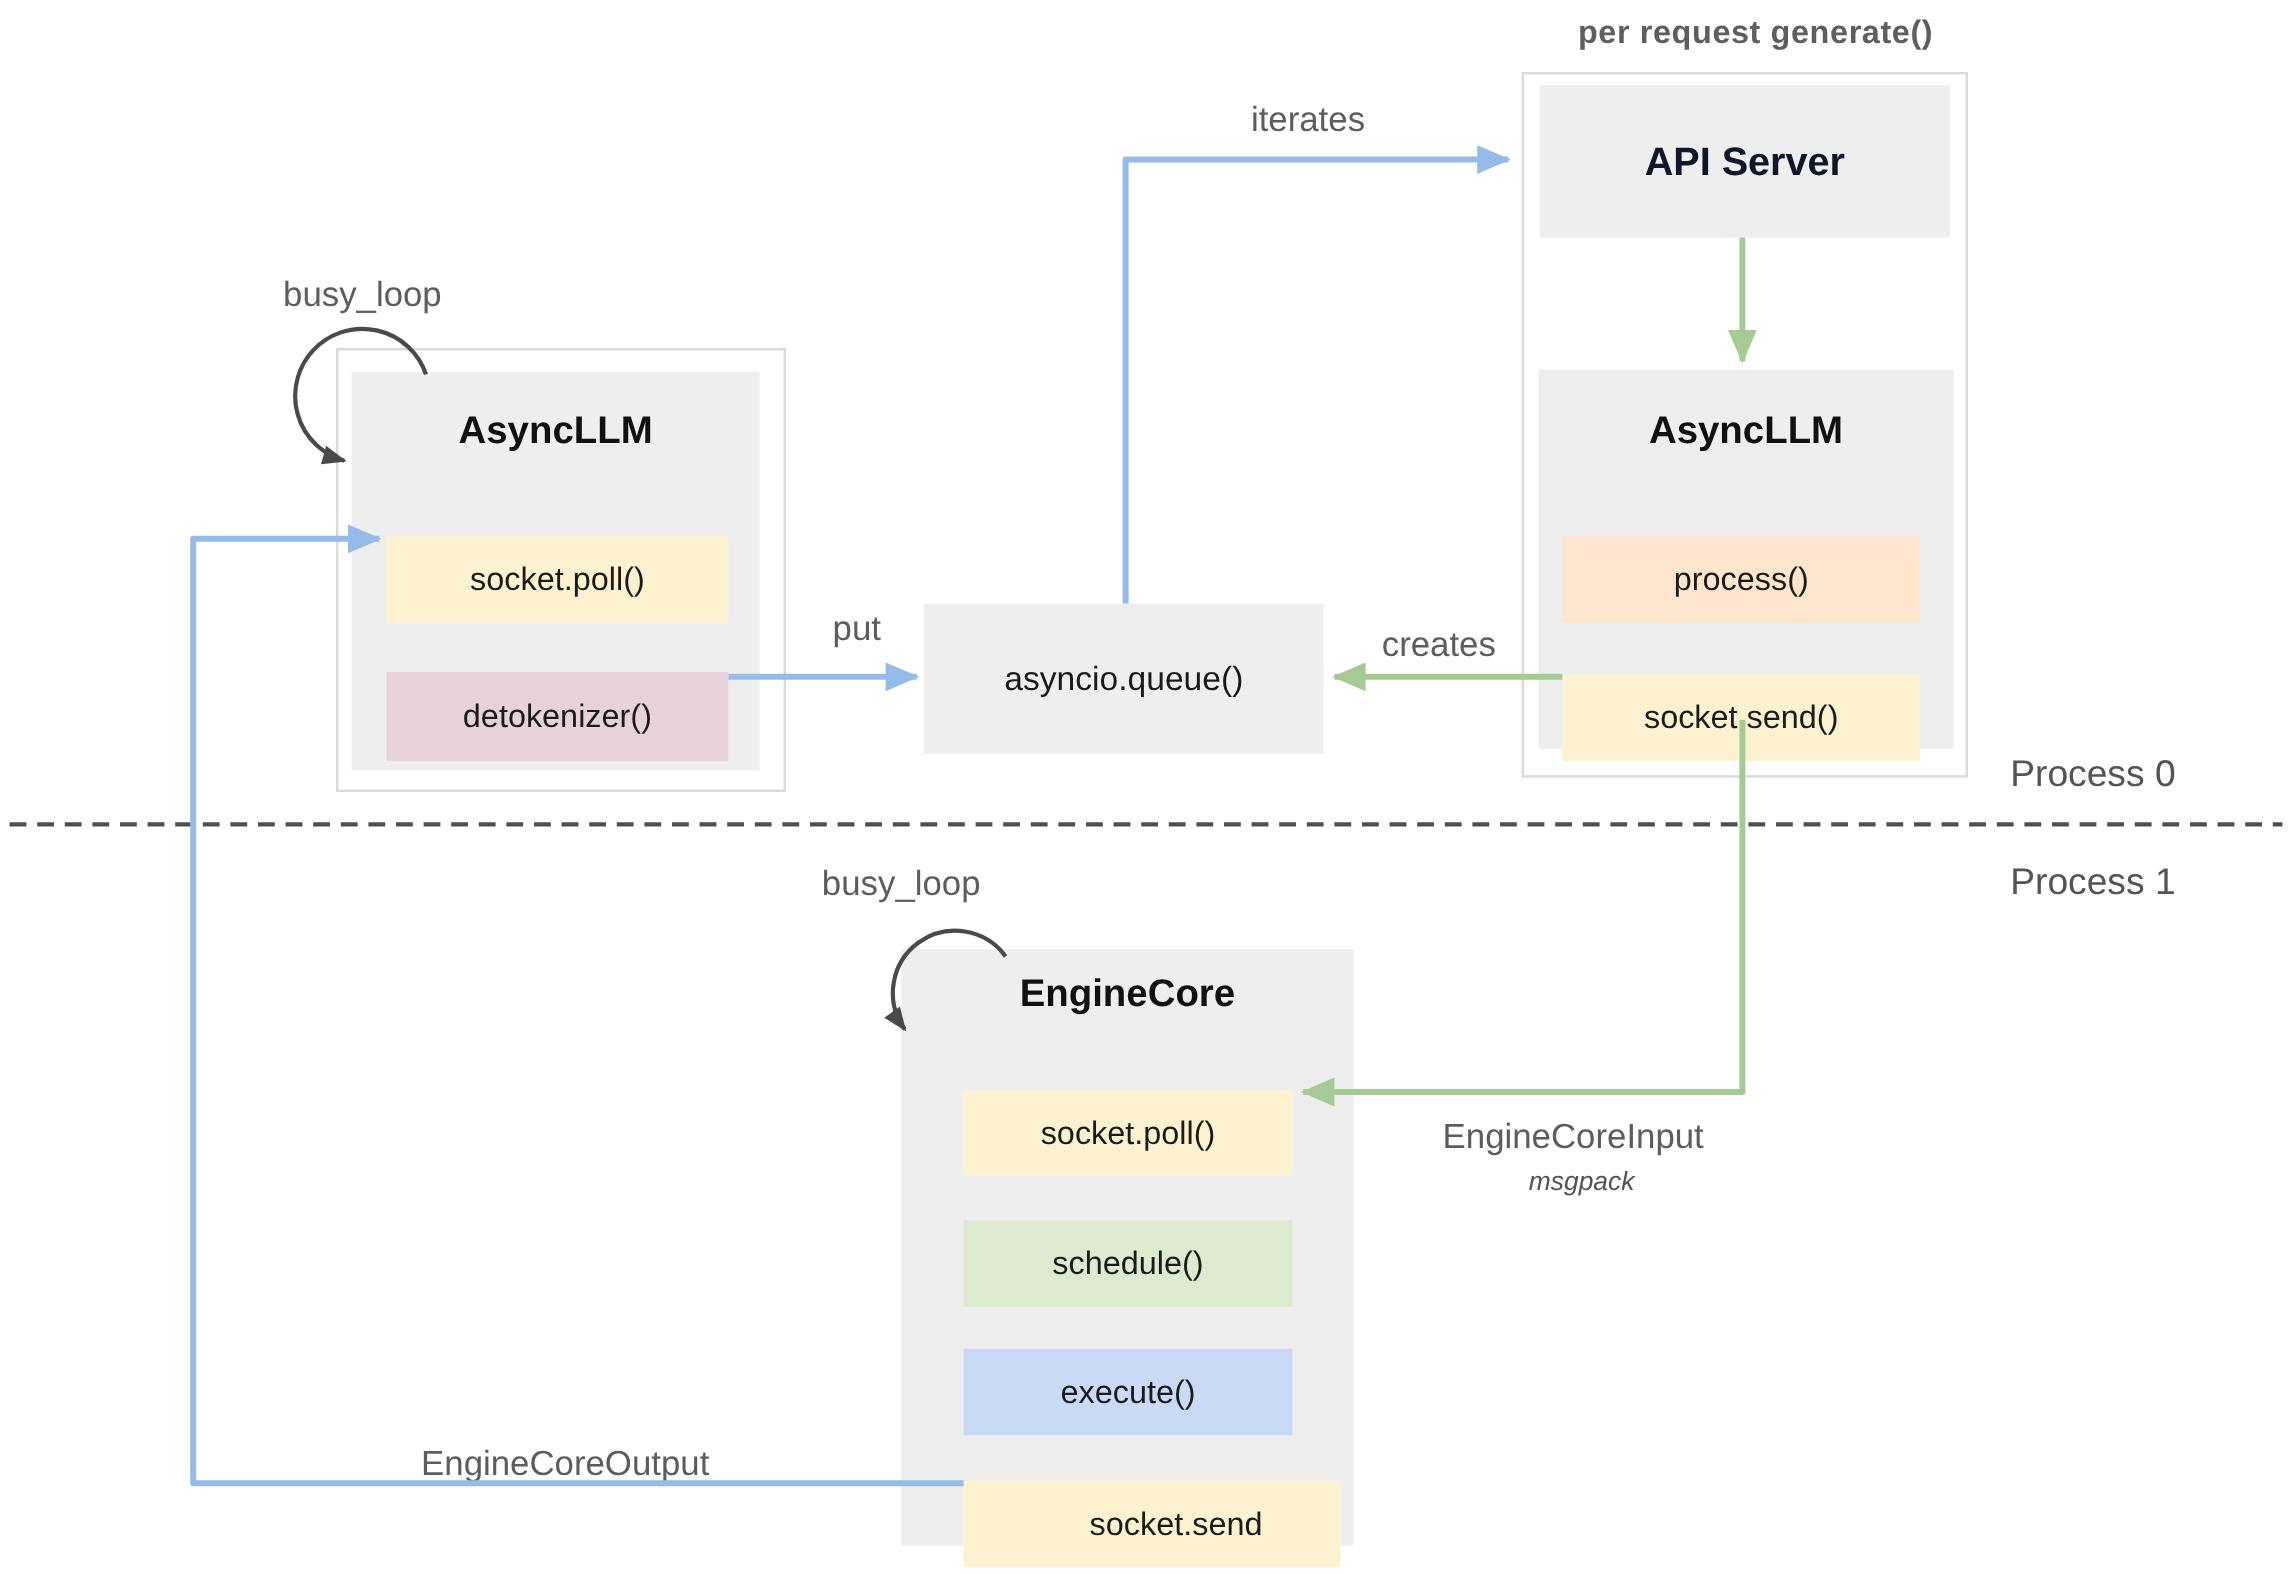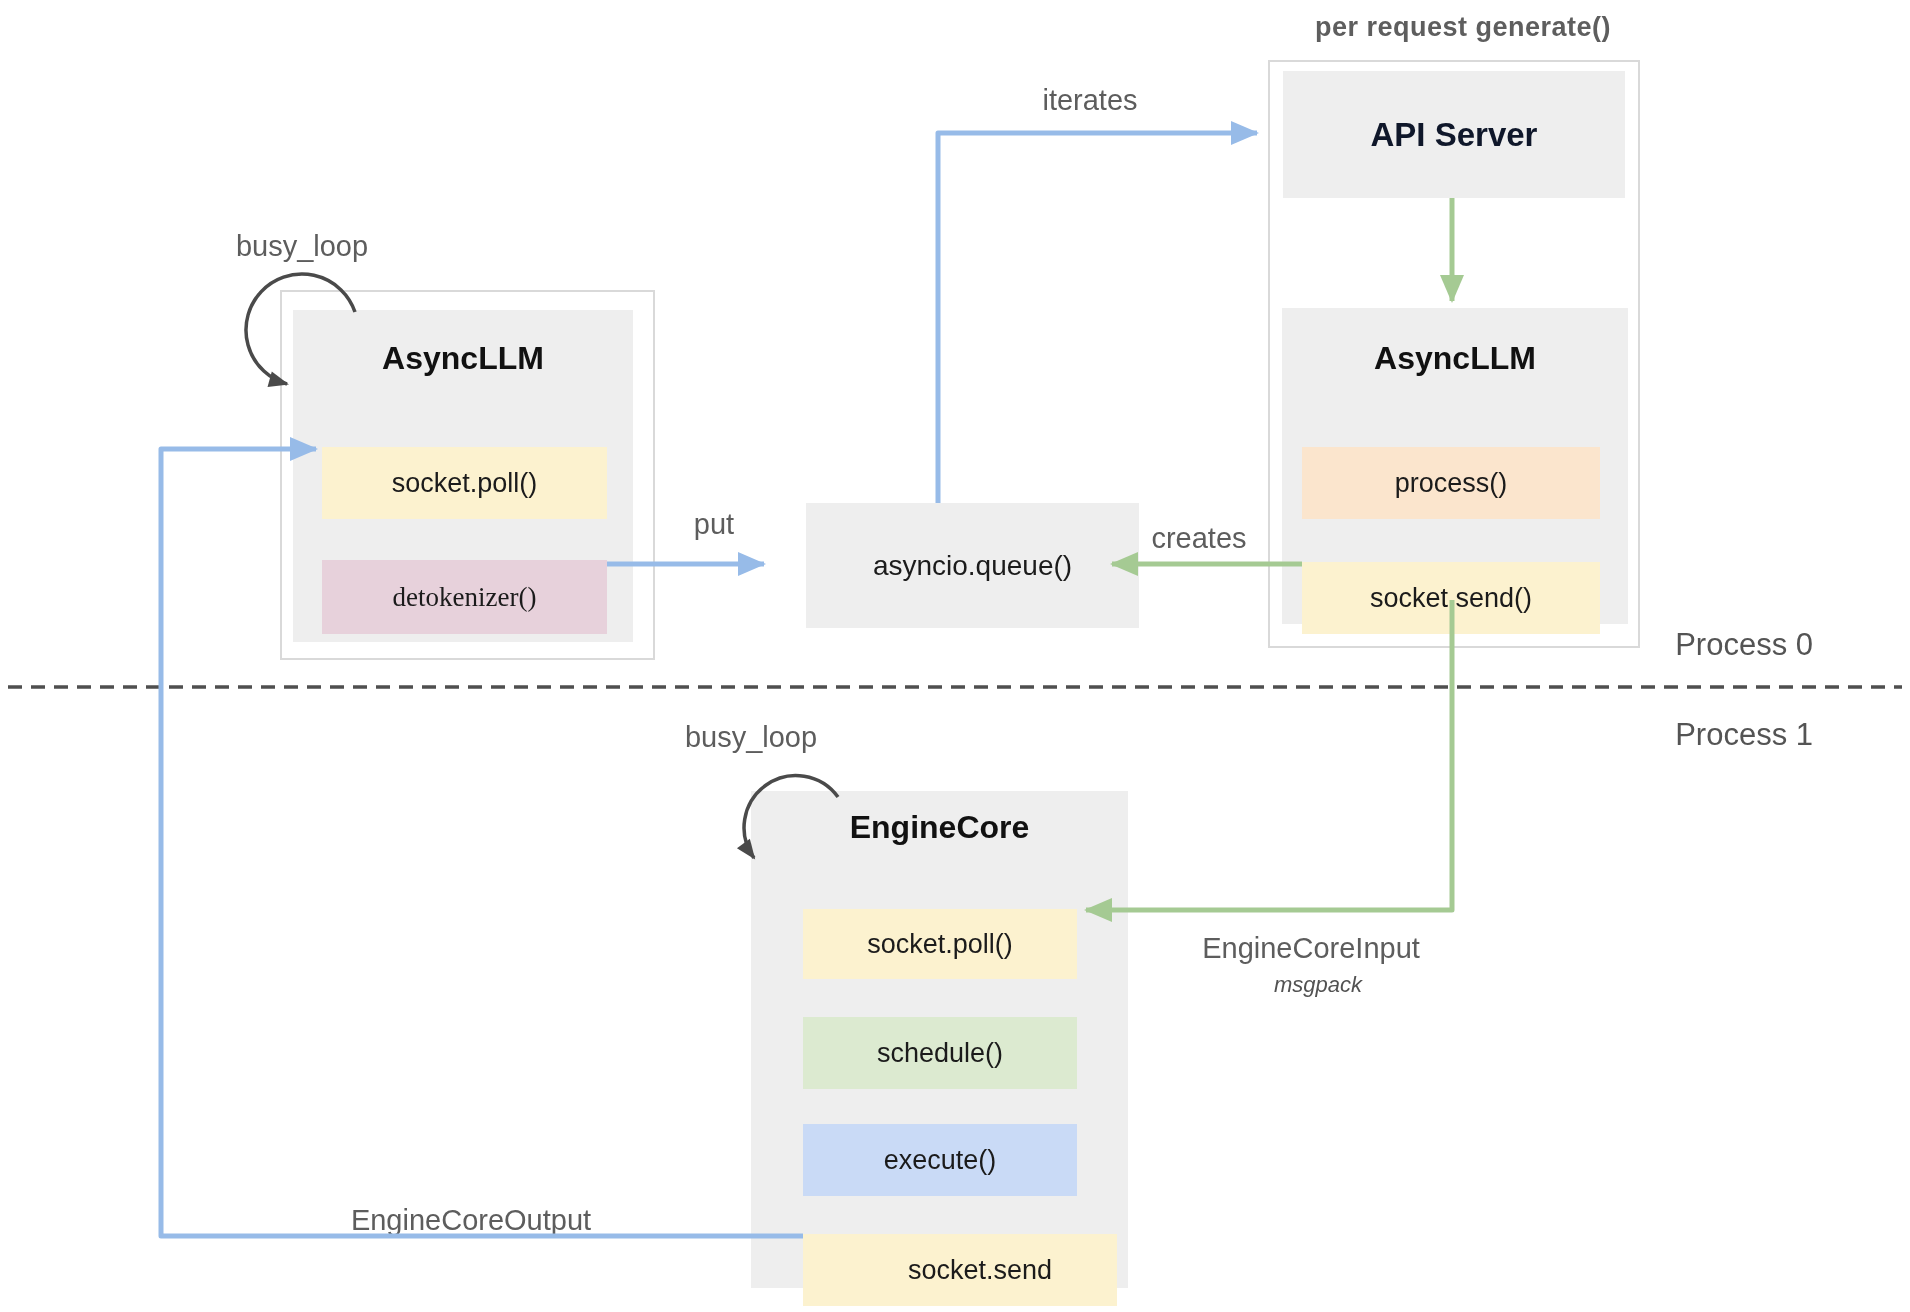--- a/index.html
+++ b/index.html
@@ -11,21 +11,21 @@
   .big-title{font-weight:bold;font-size:27px;color:#5e5e5e;text-align:center;letter-spacing:0.5px;}
   .edge-label{font-size:29px;color:#5d5d5d;text-align:center;white-space:nowrap;}
   .edge-label.italic{font-style:italic;font-size:22px;color:#525252;}
   .process-label{font-size:31px;color:#545454;text-align:right;white-space:nowrap;}
 
   .container-box{background:#ffffff;border:2px solid #d9d9d9;}
   .gray-box{background:#eeeeee;}
   .node-title{font-weight:bold;font-size:32px;color:#111111;text-align:center;}
   .item{display:flex;align-items:center;justify-content:center;font-size:27px;color:#1b1b1b;text-align:center;margin-top:34px;}
   .fill-yellow{background:#fcf2cf;}
-  .fill-pink{background:#e7d1db;font-family:Liberation Serif, serif;}
+  .fill-pink{background:#e7d1db;}
   .fill-orange{background:#fbe5cd;}
   .fill-green{background:#dcead0;}
   .fill-blue{background:#c9daf6;}
   .queue-box{display:flex;align-items:center;justify-content:center;font-size:28px;color:#1b1b1b;}
 
   .api-text{display:flex;align-items:center;justify-content:center;font-weight:bold;font-size:33px;color:#0f172a;}
 
   svg.overlay{position:absolute;left:0;top:0;z-index:10;pointer-events:none;}
   .z1{z-index:1;} .z2{z-index:2;} .z3{z-index:3;}
 </style>
@@ -36,21 +36,21 @@
 
   <div class="abs big-title" style="left:1213px;top:12px;width:500px;">per request generate()</div>
 
   <div class="abs container-box z1" style="left:280px;top:290px;width:371px;height:366px;"></div>
 
   <div class="abs gray-box z2" style="left:293px;top:310px;width:340px;height:332px;"></div>
   <div class="abs node-title z3" style="left:293px;top:340px;width:340px;">AsyncLLM</div>
   <div class="abs item fill-yellow z3" style="left:322px;top:413px;width:285px;height:72px;">socket.poll()</div>
   <div class="abs item fill-pink z3" style="left:322px;top:526px;width:285px;height:74px;">detokenizer()</div>
 
-  <div class="abs gray-box queue-box z2" style="left:770px;top:503px;width:333px;height:125px;margin-left:36px;">asyncio.queue()</div>
+  <div class="abs gray-box queue-box z2" style="left:770px;top:503px;width:333px;height:125px;">asyncio.queue()</div>
 
   <div class="abs container-box z1" style="left:1268px;top:60px;width:368px;height:584px;"></div>
 
   <div class="abs gray-box api-text z2" style="left:1283px;top:71px;width:342px;height:127px;">API Server</div>
 
   <div class="abs gray-box z2" style="left:1282px;top:308px;width:346px;height:316px;"></div>
   <div class="abs node-title z3" style="left:1282px;top:340px;width:346px;">AsyncLLM</div>
   <div class="abs item fill-orange z3" style="left:1302px;top:413px;width:298px;height:72px;">process()</div>
   <div class="abs item fill-yellow z3" style="left:1302px;top:528px;width:298px;height:72px;">socket.send()</div>
 

